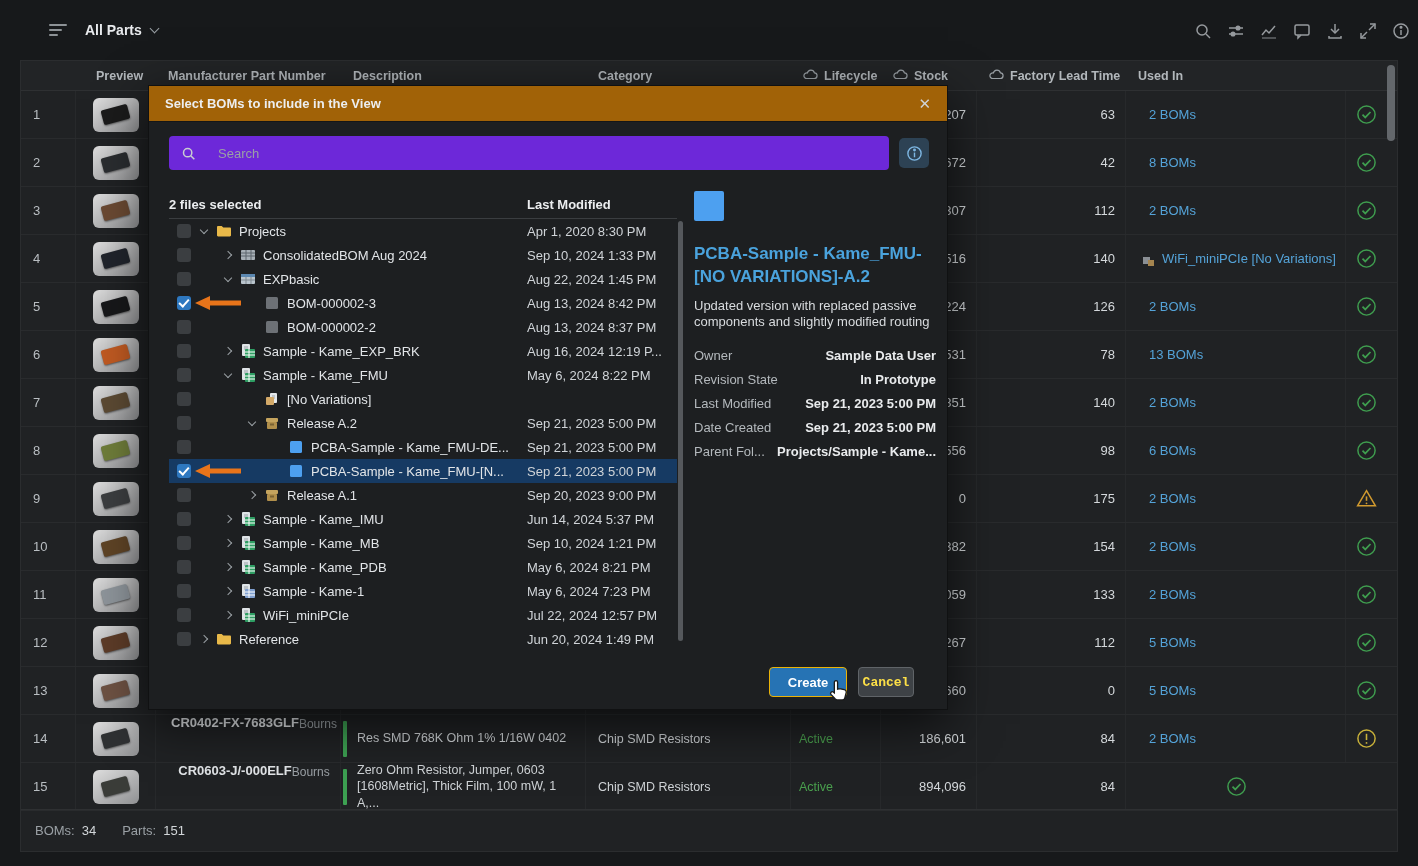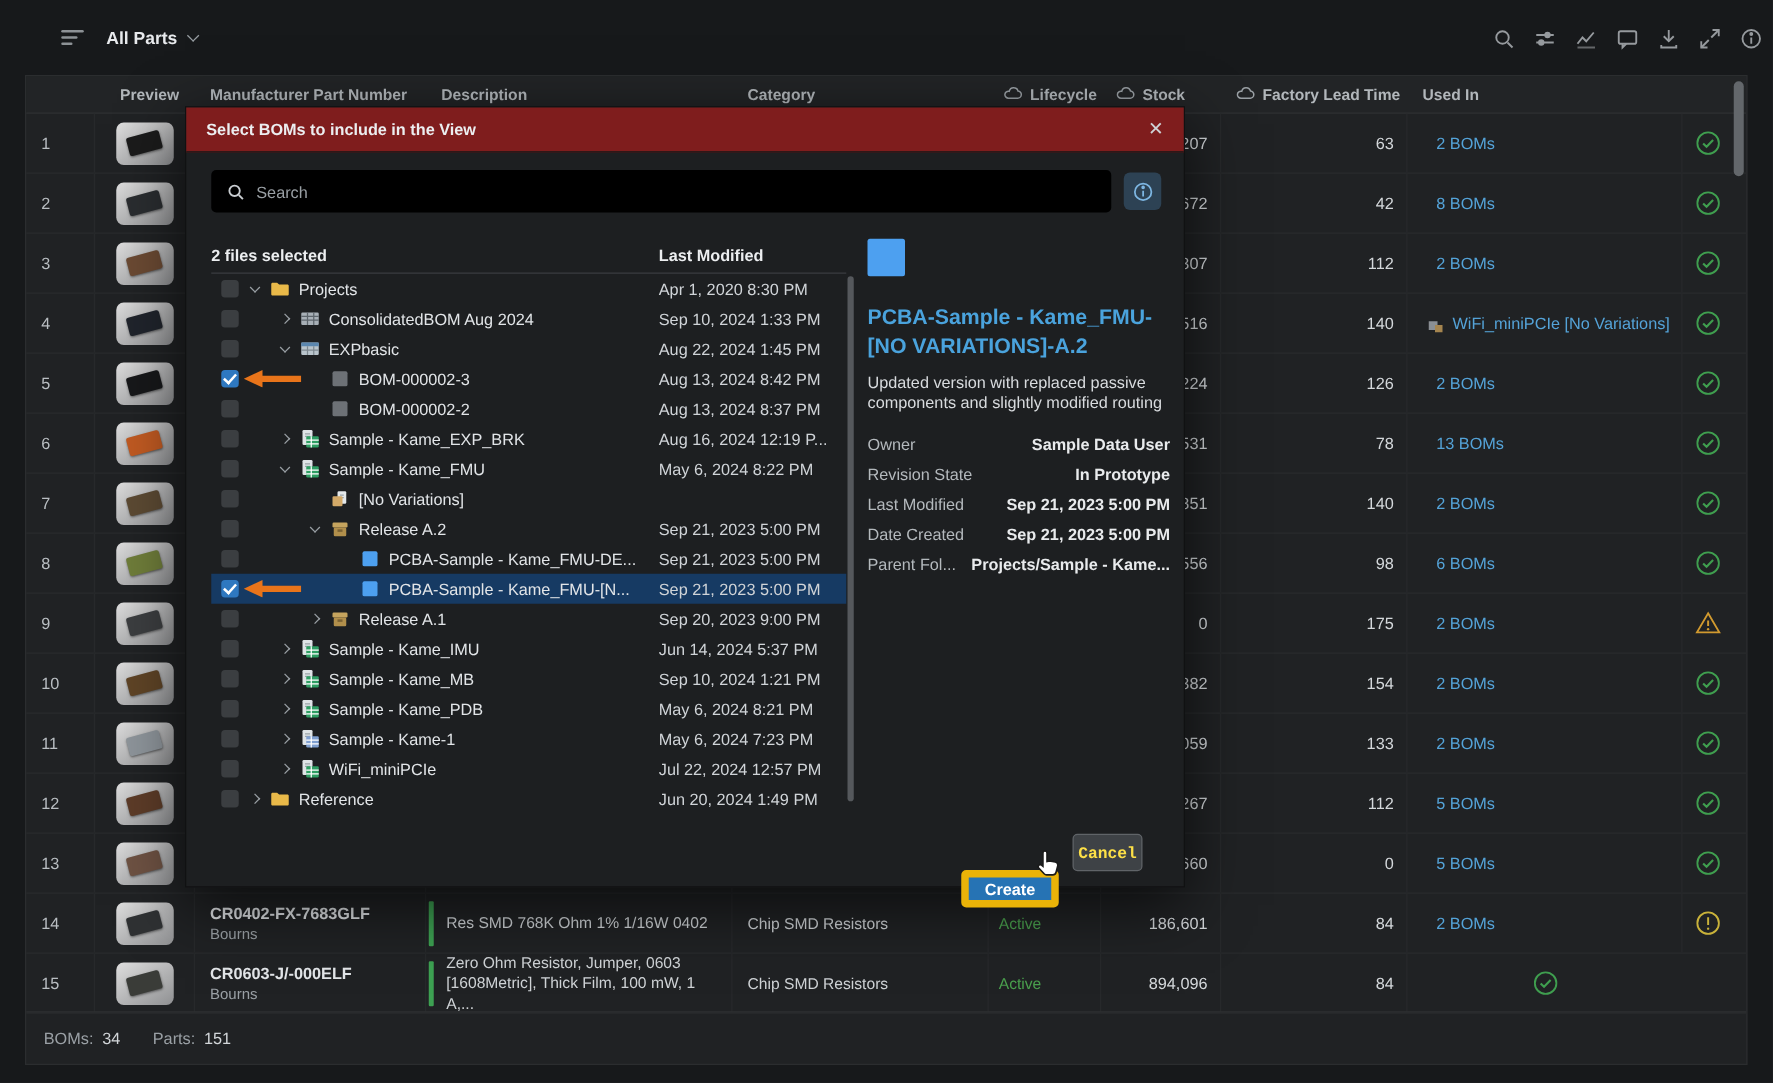--- a/index.html
+++ b/index.html
@@ -24,21 +24,21 @@
   .th { font-size:12.5px; font-weight:bold; color:#b2b7bb; padding-left:12px; display:flex; align-items:center; gap:6px; white-space:nowrap; overflow:hidden; }
   .th.center { justify-content:flex-start; padding-left:20px; }
   .th .cloud svg{ width:15px; height:11px; }
   .tbody { position:relative; }
   .trow { height:48px; border-bottom:1px solid #292b2d; }
   .trow > div { display:flex; align-items:center; overflow:hidden; border-right:1px solid #27292b; height:100%; }
   .c-num { padding-left:12px; font-size:13px; color:#b9bec2; }
   .c-prev { justify-content:center; }
   .thumb { width:46px; height:34px; border-radius:6px; background:linear-gradient(145deg,#dedede,#8f9092); display:flex; align-items:center; justify-content:center; }
   .thumb i { display:block; width:27px; height:15px; border-radius:2px; transform:rotate(-15deg); box-shadow:0 1px 2px rgba(0,0,0,.5); }
-  .c-mpn { flex-direction:column; align-items:flex-start !important; justify-content:center; padding-left:12px; }
+  .c-mpn { flex-direction:row; align-items:flex-start !important; justify-content:center; padding-left:12px; }
   .mpn { font-size:13px; color:#e2e5e8; font-weight:bold; }
   .mfr { font-size:12px; color:#9aa0a5; margin-top:2px; }
   .c-desc { padding-left:0; font-size:12.5px; color:#cfd3d6; line-height:1.3; }
   .descbar { width:4px; height:36px; background:#3da152; margin:0 10px 0 2px; flex:none; border-radius:1px; display:none; }
   .has-desc .descbar { display:block; }
   .desc-text { padding-right:10px; }
   .c-cat { padding-left:12px; font-size:12.5px; color:#cfd3d6; }
   .c-life { padding-left:8px; font-size:12.5px; color:#4aa04e; }
   .c-stock,.c-lead { justify-content:flex-end; padding-right:10px; font-size:13px; color:#d4d8db; }
   .c-used { padding-left:16px; font-size:13px; color:#54a3d8; gap:7px; cursor:pointer; }
@@ -48,25 +48,25 @@
 
   
   .vscroll { position:absolute; right:2px; top:2px; width:8px; height:750px; }
   .vscroll .thumbbar { position:absolute; top:2px; left:0; width:8px; height:76px; border-radius:4px; background:#63676b; }
   .panel-footer { position:absolute; left:0; bottom:0; width:100%; height:42px; border-top:1px solid #2e3032; display:flex; align-items:center; gap:26px; padding-left:14px; font-size:13px; }
   .pf-label { color:#9aa0a5; } .pf-val { color:#d2d6d9; margin-left:7px; }
   .pf-item { display:flex; align-items:center; }
 
   
   .modal { position:absolute; left:148px; top:85px; width:800px; height:625px; background:#1d1f21; border:1px solid #101112; box-shadow:0 14px 48px rgba(0,0,0,.65); z-index:10; }
-  .modal-head { height:36px; background:#7f1d1d; display:flex; align-items:center; justify-content:space-between; padding:0 16px; border-bottom:1px solid #151617; }
+  .modal-head { height:36px; background:#a16207; display:flex; align-items:center; justify-content:space-between; padding:0 16px; border-bottom:1px solid #151617; }
   .modal-title { font-size:13px; font-weight:bold; color:#eceef0; }
   .modal-close { color:#cfd3d6; font-size:15px; cursor:pointer; line-height:1; }
   .search-row { position:absolute; left:20px; top:50px; width:760px; display:flex; gap:10px; }
-  .search-box { width:725px; height:34px; background:#000000; border-radius:4px; display:flex; align-items:center; padding-left:12px; gap:9px; }
+  .search-box { width:725px; height:34px; background:#6d28d9; border-radius:4px; display:flex; align-items:center; padding-left:12px; gap:22px; }
   .search-box svg { width:15px; height:15px; stroke:#c9cdd1; fill:none; stroke-width:1.8; }
   .search-input { background:transparent; border:none; outline:none; color:#e4e7e9; font-size:13px; width:640px; font-family:"Liberation Sans",sans-serif; }
   .search-input::placeholder { color:#9aa0a5; }
   .info-btn { width:30px; height:30px; margin-top:2px; border-radius:5px; background:#2d4254; display:flex; align-items:center; justify-content:center; cursor:pointer; }
   .info-btn svg { width:17px; height:17px; stroke:#7db6e2; fill:none; stroke-width:1.5; }
 
   
   .tree { position:absolute; left:20px; top:105px; width:508px; height:462px; }
   .tree-head { height:28px; display:flex; align-items:center; border-bottom:1px solid #3a3d40; font-size:13px; font-weight:bold; color:#eceef0; }
   .tree-head .th-right { margin-left:auto; width:150px; }
@@ -91,21 +91,21 @@
   .details { position:absolute; left:545px; top:105px; width:242px; }
   .d-thumb { width:30px; height:30px; background:#4da0f0; border-radius:2px; }
   .d-title { margin-top:22px; font-size:17px; font-weight:bold; color:#4aa3dd; line-height:1.35; cursor:pointer; }
   .d-desc { margin-top:9px; font-size:13px; color:#d8dbde; line-height:1.25; }
   .d-fields { margin-top:13px; }
   .d-frow { height:24px; display:flex; align-items:center; font-size:13px; }
   .d-flabel { color:#b4b9bd; white-space:nowrap; }
   .d-fvalue { margin-left:auto; color:#e9ebed; font-weight:bold; white-space:nowrap; }
 
   
-  .btn-create { position:absolute; left:620px; top:581px; width:78px; height:30px; background:#2673b4; border:6px solid #eab308; border-radius:4px; color:#fff; font-size:13px; font-weight:bold; font-family:"Liberation Sans",sans-serif; cursor:pointer;margin-top:29px; }
+  .btn-create { position:absolute; left:620px; top:581px; width:78px; height:30px; background:#2673b4; border:1px solid #eab308; border-radius:4px; color:#fff; font-size:13px; font-weight:bold; font-family:"Liberation Sans",sans-serif; cursor:pointer; }
   .btn-cancel { position:absolute; left:709px; top:581px; width:56px; height:30px; background:#3e4246; border:1px solid #606468; border-radius:4px; color:#fde047; font-size:13px; font-weight:bold; font-family:Liberation Mono, monospace; cursor:pointer; }
   .cursor { position:absolute; left:826px; top:678px; width:26px; height:26px; z-index:20; pointer-events:none; }
 </style>
 </head>
 <body>
 
 <div class="topbar">
   <div class="menu-ic">
       <i></i>
       <i></i>

